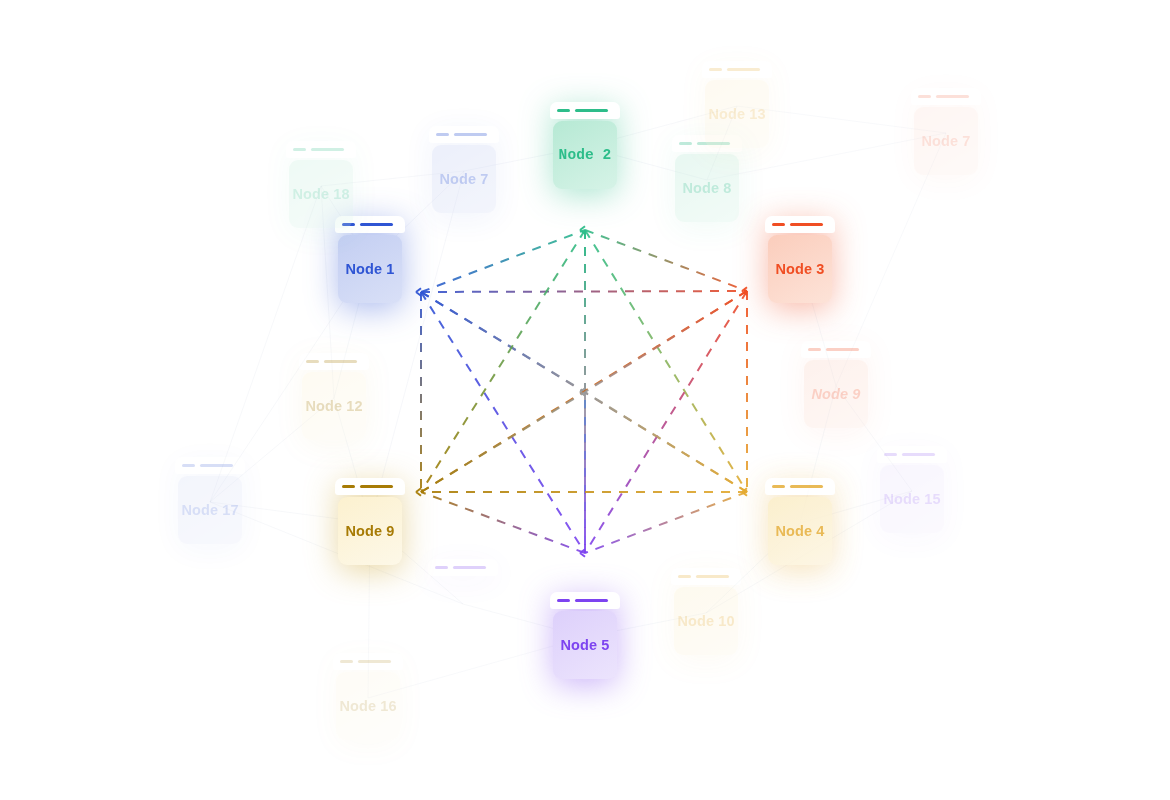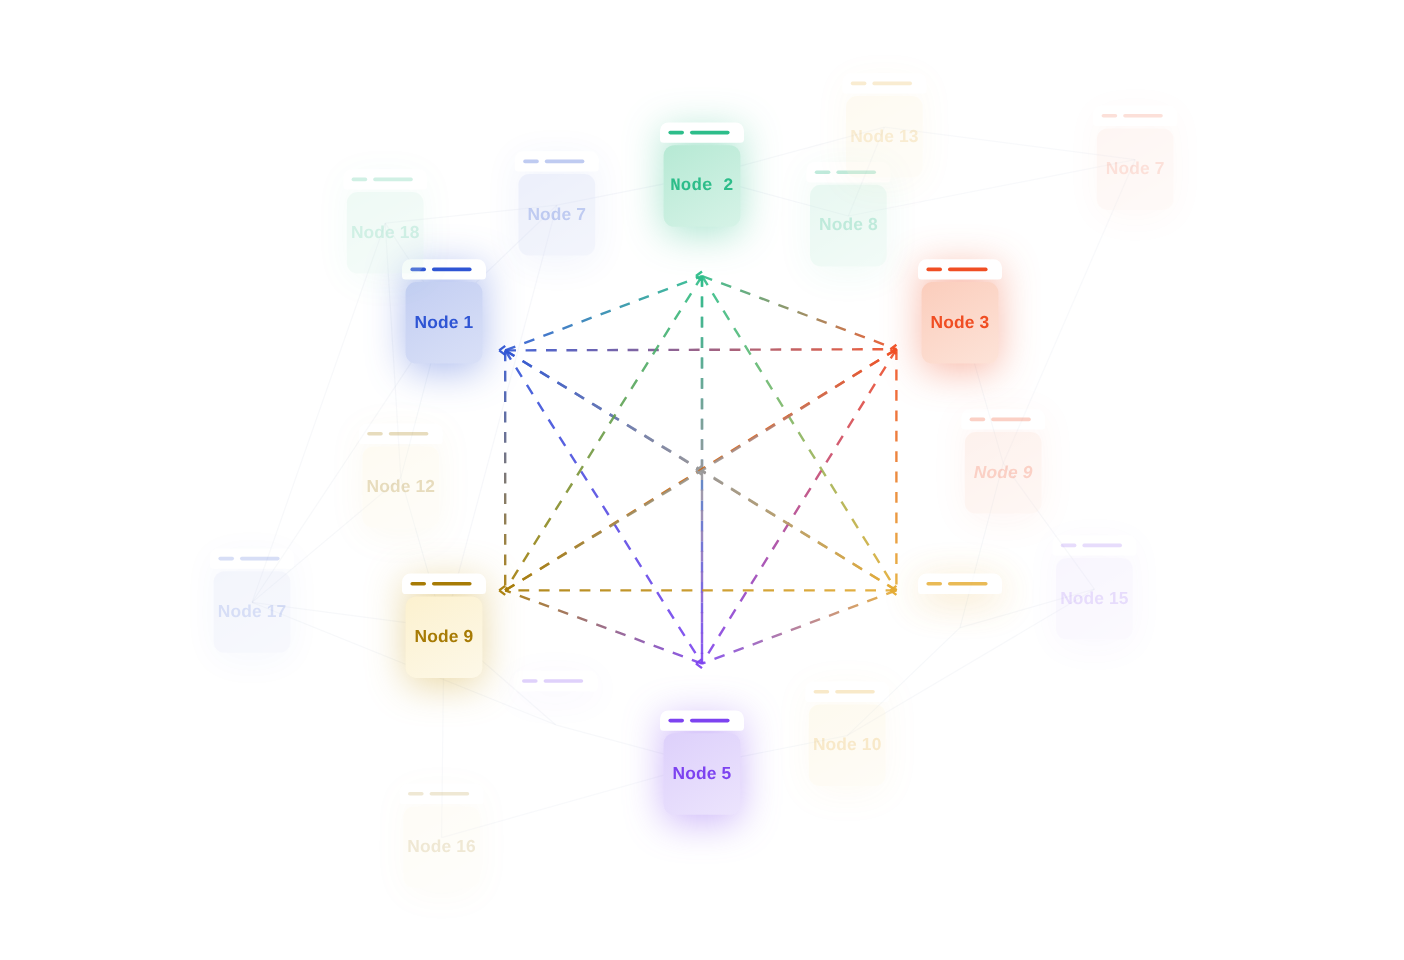--- a/index.html
+++ b/index.html
@@ -230,20 +230,23 @@
         </div>
         <div class="node-body" style="background: linear-gradient(150deg, rgb(251, 205, 188), rgb(253, 227, 216));">
           <span class="node-label" style="color: rgb(240, 78, 35);">Node 3</span>
         </div>
       </div>
       <div class="node" style="left: 765px; top: 478px; opacity: 0.82; filter: drop-shadow(rgba(229, 171, 50, 0.4) 0px 6px 16px);">
         <div class="node-head">
           <span class="dash s" style="background: rgb(229, 171, 50);"></span>
           <span class="dash l" style="background: rgb(229, 171, 50);"></span>
         </div>
+        <div class="node-body" style="background: linear-gradient(150deg, rgb(251, 236, 195), rgb(253, 245, 224));">
+          <span class="node-label" style="color: rgb(229, 171, 50);">Node 4</span>
+        </div>
       </div>
       <div class="node" style="left: 550px; top: 592px; opacity: 1; filter: drop-shadow(rgba(125, 67, 240, 0.4) 0px 6px 16px);">
         <div class="node-head">
           <span class="dash s" style="background: rgb(125, 67, 240);"></span>
           <span class="dash l" style="background: rgb(125, 67, 240);"></span>
         </div>
         <div class="node-body" style="background: linear-gradient(150deg, rgb(221, 208, 251), rgb(236, 228, 253));">
           <span class="node-label" style="color: rgb(125, 67, 240);">Node 5</span>
         </div>
       </div>

